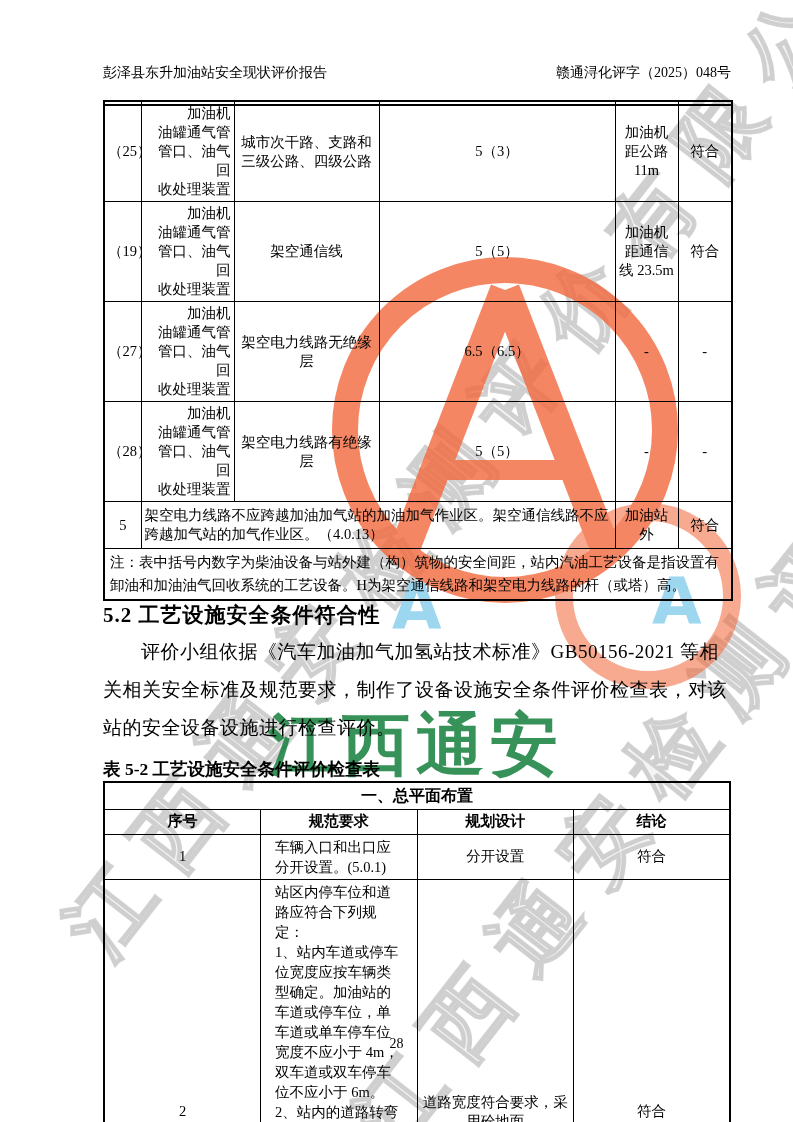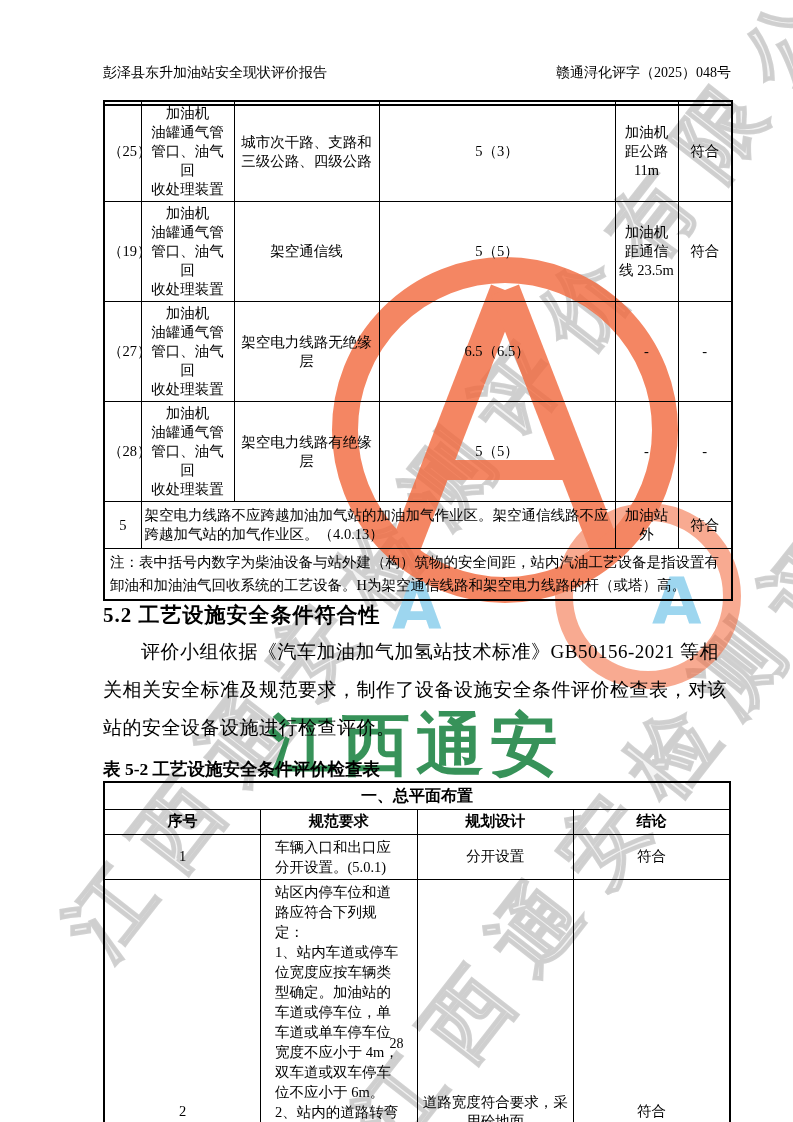--- a/index.html
+++ b/index.html
@@ -58,21 +58,21 @@
   .t1 { border:2px solid #000; }
   .t1 .c-no   { width:37px; }
   .t1 .c-dev  { width:93px; }
   .t1 .c-obj  { width:145px; }
   .t1 .c-dist { width:236px; }
   .t1 .c-act  { width:63px; }
   .t1 .c-con  { width:54px; }
   .t1 .r25 { height:83px; } .t1 .r26 { height:85px; }
   .t1 .r27 { height:88px; } .t1 .r28 { height:84px; }
   .t1 .r5  { height:47px; }
-  .pre { white-space:pre-line; }
+  .pre { white-space:pre-line;text-align:right; }
   .cell-left { text-align:left; }
   .note-cell {
     text-align:left; font-size:14.5px; line-height:23px; padding:2px 5px;
     height:48px;
   }
   .para {
     font-size:19px; line-height:38px; text-indent:2em;
     margin-top:9px; letter-spacing:0.5px;
   }
   .sec-title {

